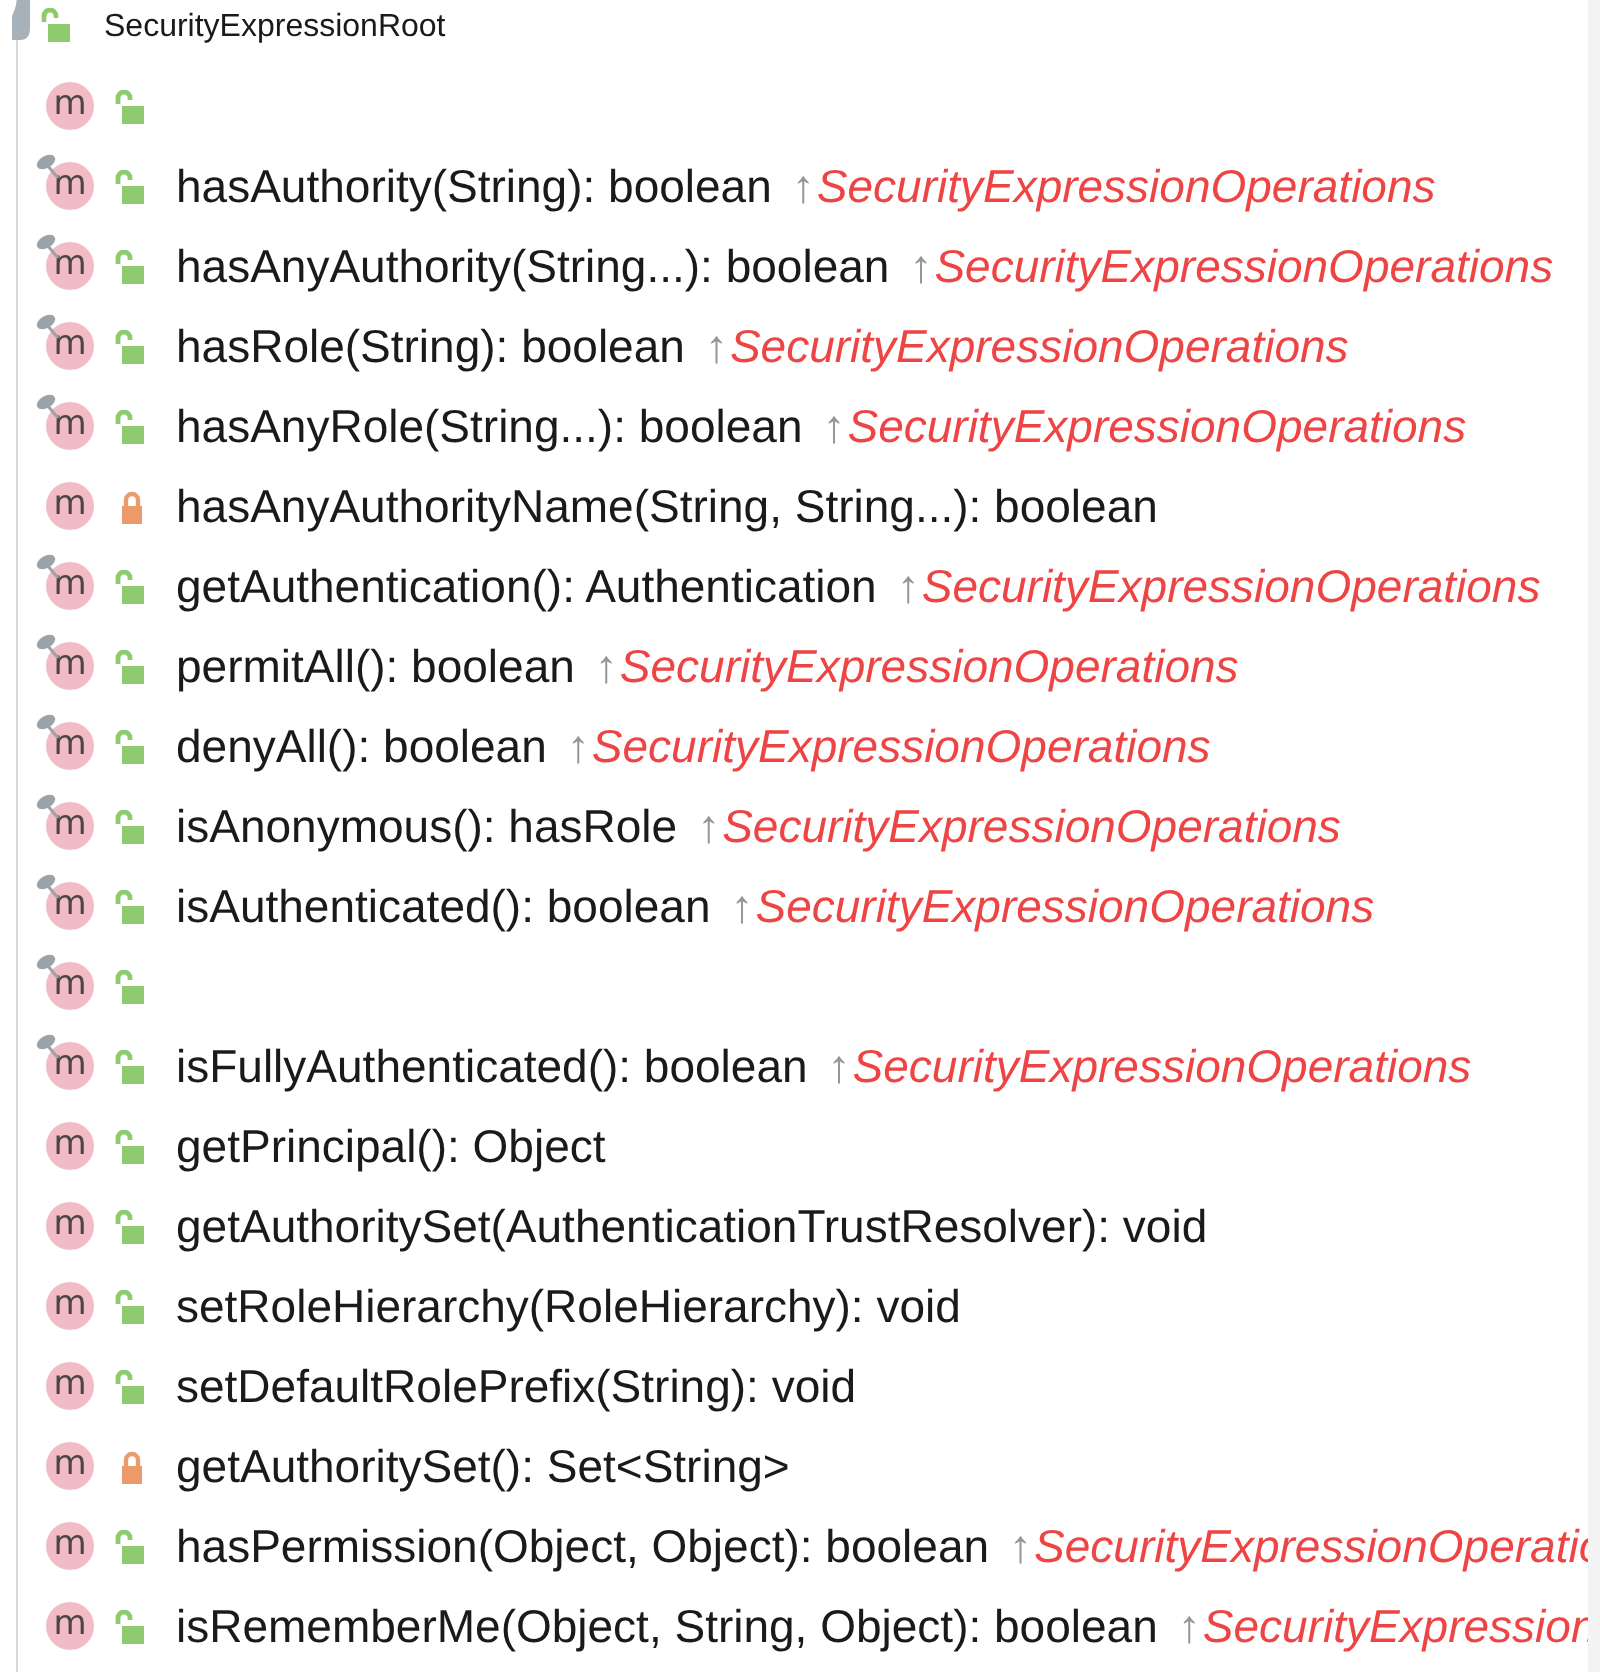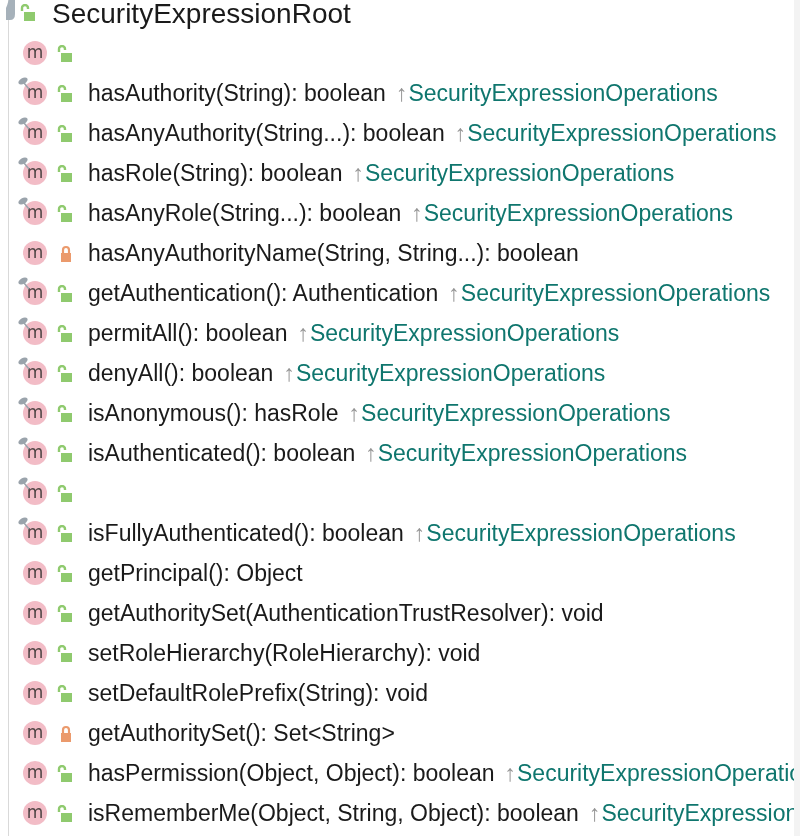--- a/index.html
+++ b/index.html
@@ -23,42 +23,42 @@
     }
     .header-row {
       position: absolute; left: 0; top: 0; height: 28px; width: 794px;
       white-space: nowrap;
     }
     .class-icon-partial {
       position: absolute; left: 3px; top: -6px; width: 14px; height: 32px;
     }
     .header-lock { position: absolute; left: 20px; top: 4px; }
     .header-title {
-      position: absolute; left: 52px; top: 0px; font-size: 28px; line-height: 28px;
+      position: absolute; left: 52px; top: 0px; font-size: 16px; line-height: 28px;
       color: #1a1a1a;
     }
     .row {
       position: absolute; left: 0; height: 40px; width: 794px;
       white-space: nowrap;
     }
     .m-icon {
       position: absolute; left: 23px; top: 8px; width: 24px; height: 24px;
       border-radius: 50%; background: #f2bcc6;
       color: #4e4444; font-size: 17px; line-height: 22px; text-align: center;
       font-family: "DejaVu Sans", sans-serif;
     }
     .pin {
       position: absolute; left: 18px; top: 4px; width: 14px; height: 14px;
     }
     .lock { position: absolute; left: 57px; top: 12px; }
     .sig {
       position: absolute; left: 88px; top: 6px; font-size: 23px; line-height: 28px;
       color: #1a1a1a;
     }
-    .origin { color: #0f766e; }
+    .origin { color: #ef4444; font-style: italic; }
     .arrow { color: #959595; margin-left: 10px; margin-right: 1px; }
   </style>
 </head>
 <body>
 
 <div class="tree-guide"></div>
 
 <div class="structure">
   <div class="header-row">
     <svg class="class-icon-partial" viewBox="0 0 14 32">

